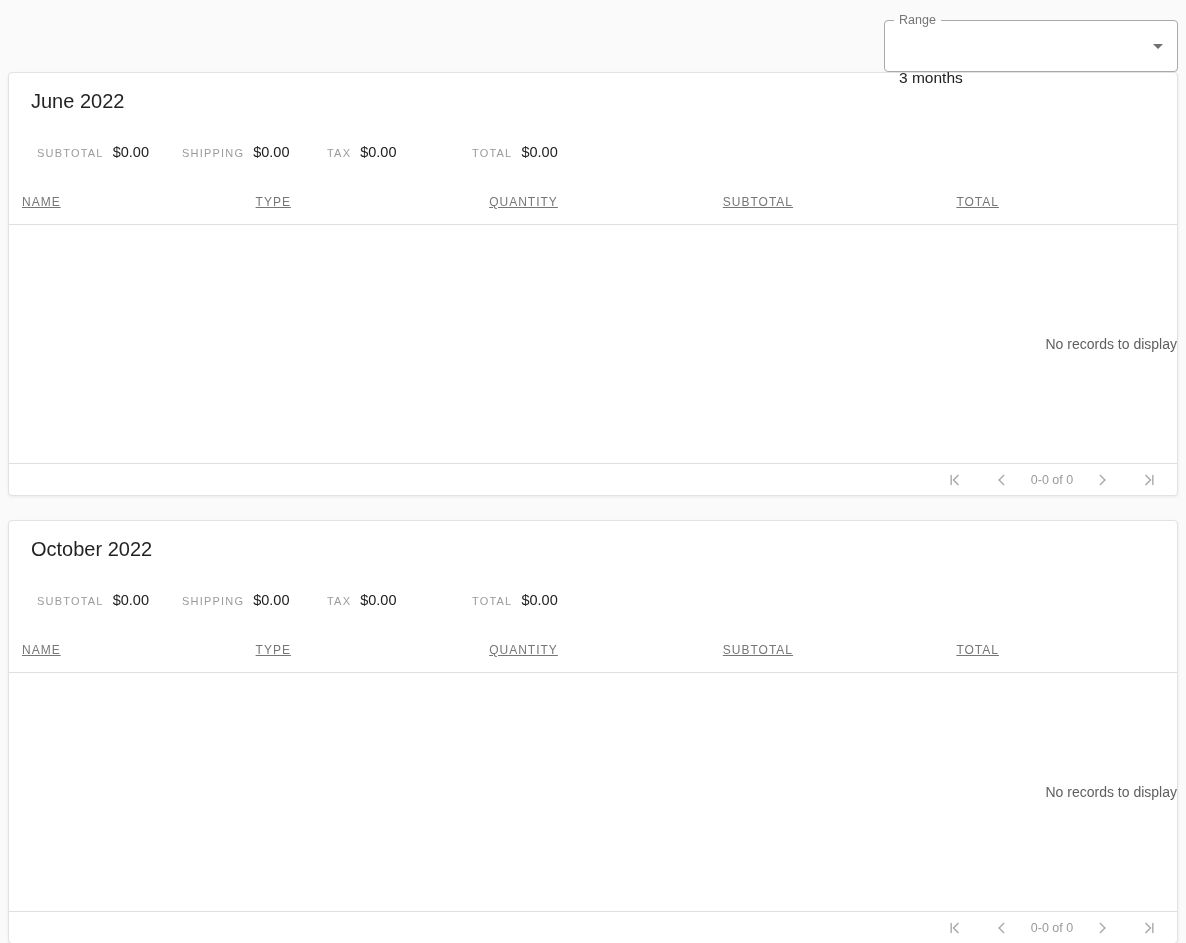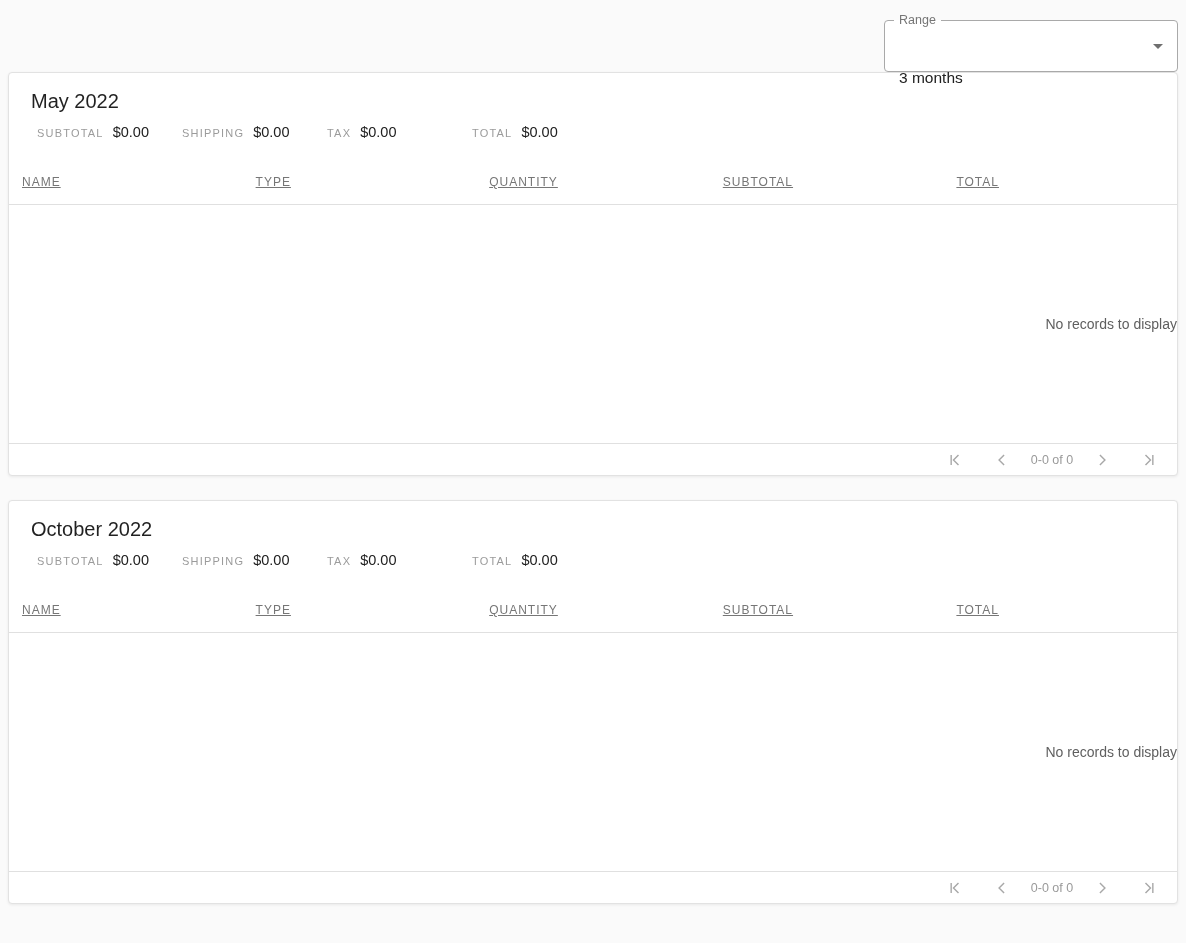--- a/index.html
+++ b/index.html
@@ -69,21 +69,21 @@
     padding-left: 6px;
     line-height: 18px;
   }
   .stat { min-width: 145px; display: flex; align-items: baseline; }
   .stat-label {
     font-size: 11px; letter-spacing: 1.2px;
     color: #9b9b9b;
     margin-right: 9px;
     white-space: nowrap;
   }
-  .stat-value { font-size: 14.5px; color: #212121; white-space: nowrap; }
+  .stat-value { font-size: 14.5px; color: #212121; white-space: nowrap; margin-top: 20px; }
 
   
   .table-header {
     margin-top: 18px;
     height: 45px;
     display: grid;
     grid-template-columns: repeat(5, 1fr);
     align-items: center;
     border-bottom: 1px solid #e0e0e0;
   }
@@ -132,21 +132,21 @@
     <span class="range-label">Range</span>
     <span class="range-value">3 months</span>
     <svg class="range-arrow" viewBox="0 0 24 24">
       <path d="M7 10l5 5 5-5z" fill="#6f6f6f"></path>
     </svg>
   </div>
 </div>
 
 <section class="card">
   <div class="card-header">
-    <h2 class="card-title">May 2022</h2>
+    <h2 class="card-title">June 2022</h2>
     <div class="stats-row">
       <div class="stat">
         <span class="stat-label">SUBTOTAL</span>
         <span class="stat-value">$0.00</span>
       </div>
       <div class="stat">
         <span class="stat-label">SHIPPING</span>
         <span class="stat-value">$0.00</span>
       </div>
       <div class="stat">

